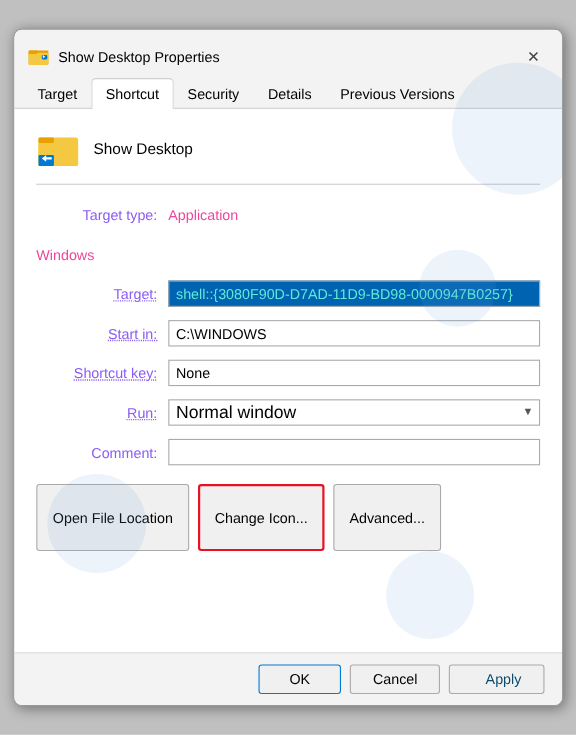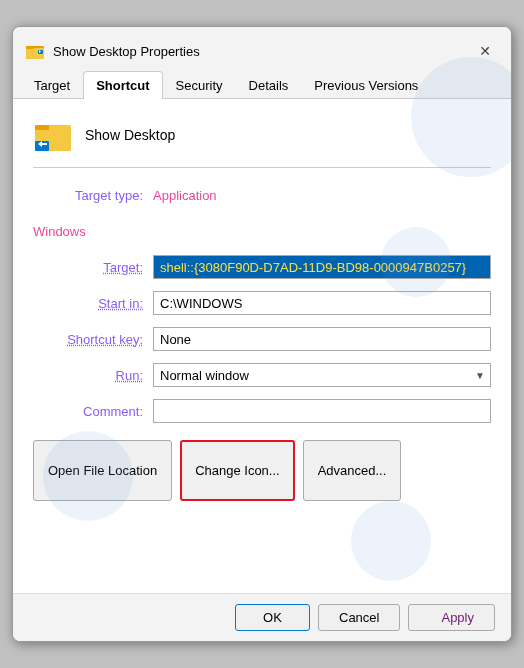--- a/index.html
+++ b/index.html
@@ -67,21 +67,20 @@
       border-bottom: none;
       margin-bottom: -1px;
       border-radius: 4px 4px 0 0;
       color: #000;
       background: transparent;
     }
     .tab.active {
       background: #fff;
       border-color: #ccc;
       border-bottom-color: #fff;
-      font-weight: bold;
     }
     .content {
       background: #fff;
       padding: 16px 20px;
     }
     .app-header {
       display: flex;
       align-items: center;
       padding-bottom: 12px;
       border-bottom: 1px solid #ccc;
@@ -126,32 +125,32 @@
       height: 24px;
       border: 1px solid #aaa;
       padding: 2px 6px;
       font-size: 13px;
       font-family: inherit;
       background: #fff;
       outline: none;
     }
     .form-input.selected {
       background: #0063b1;
-      color: #fde047;
+      color: #5eead4;
     }
     .form-select-wrap {
       flex: 1;
       position: relative;
     }
     .form-select {
       width: 100%;
       height: 24px;
       border: 1px solid #aaa;
       padding: 2px 24px 2px 6px;
-      font-size: 13px;
+      font-size: 16px;
       font-family: inherit;
       background: #fff;
       appearance: none;
       cursor: pointer;
       outline: none;
     }
     .select-arrow {
       position: absolute;
       right: 6px;
       top: 50%;
@@ -195,21 +194,21 @@
       background: #f0f0f0;
       cursor: pointer;
       border-radius: 3px;
       min-width: 75px;
       text-align: center;
     }
     .footer-btn.primary {
       border-color: #0078d4;
     }
     .footer-btn.disabled {
-      color: #701a75;
+      color: #0c4a6e;
       cursor: default;
       padding-left: 32px;
     }
     
     .watermark {
       position: absolute;
       border-radius: 50%;
       background: rgba(100,160,220,0.12);
       pointer-events: none;
     }

